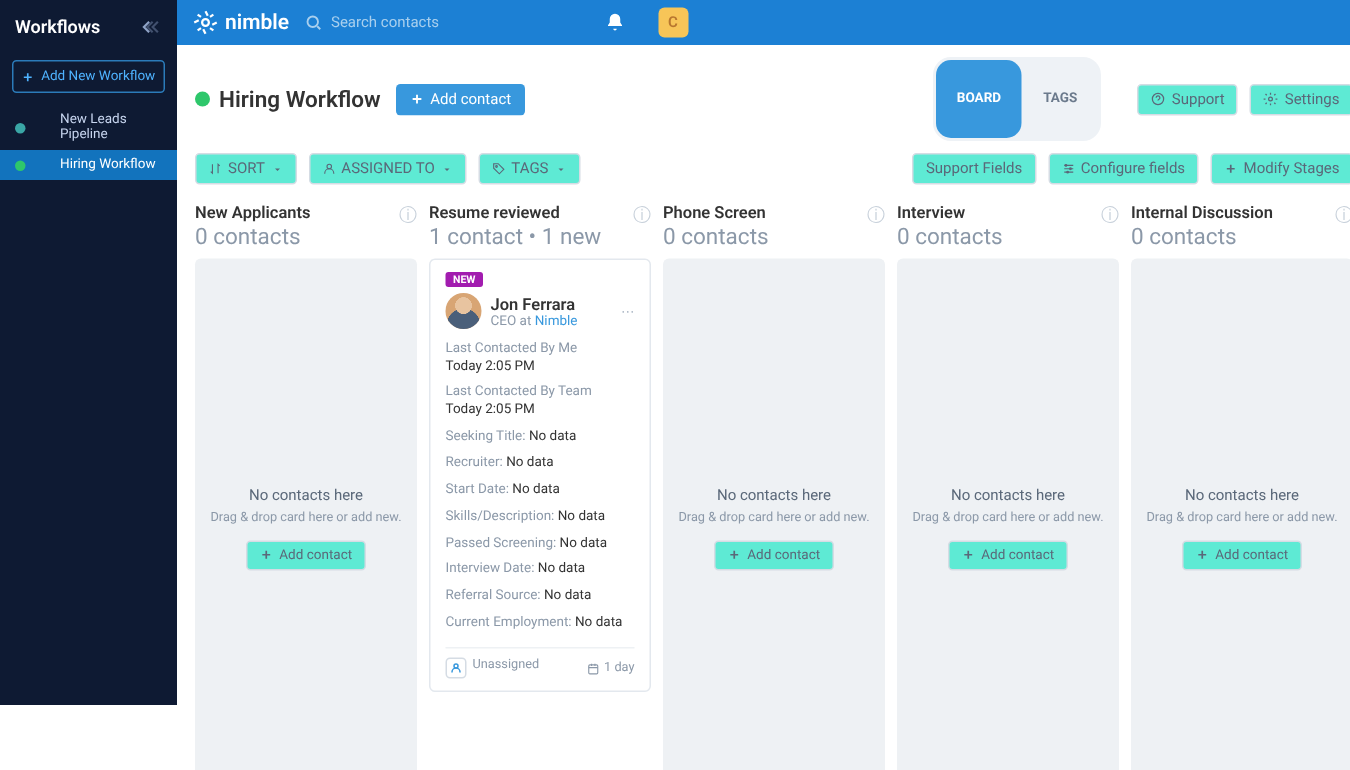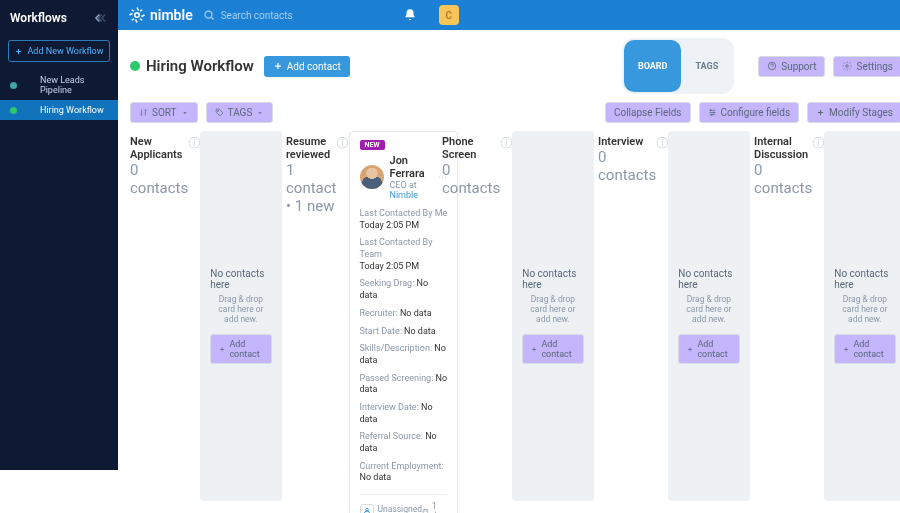--- a/index.html
+++ b/index.html
@@ -20,29 +20,29 @@
 .banner-title{font-weight:600;font-size:10px}
 .progress{width:70px;height:5px;background:#5ca7e0;border-radius:3px;overflow:hidden}
 .progress-fill{height:100%;background:#ff9e3d}
 .bell{color:#fff;margin-left:20px;cursor:pointer}
 .avatar{width:20px;height:20px;border-radius:4px;background:#f7c558;color:#b8772f;font-size:10px;font-weight:600;display:flex;align-items:center;justify-content:center;margin-left:12px;cursor:pointer}
 .hdr-row{display:flex;align-items:center;padding:8px 12px;gap:10px}
 .wf-title{font-size:15px;font-weight:600;color:#333;display:flex;align-items:center;gap:6px}
 .status-dot{width:10px;height:10px;border-radius:50%;background:#2ec76b}
 .btn{padding:4px 8px;border-radius:3px;font-size:10px;display:flex;align-items:center;gap:4px;cursor:pointer;border:1px solid transparent}
 .btn-primary{background:#3898dd;color:#fff}
-.btn-outline{background:#c4b5fd;border-color:#d5dce4;color:#5a6879}
+.btn-outline{background:#5eead4;border-color:#d5dce4;color:#5a6879}
 .toggle{margin-left:auto;display:flex;background:#eef2f6;border-radius:12px;padding:2px}
 .toggle-opt{padding:21px 14px;font-size:9px;font-weight:700;border-radius:10px;cursor:pointer;color:#6b7a8c}
 .toggle-opt.active{background:#3898dd;color:#fff}
 .hdr-actions{display:flex;gap:8px;margin-left:14px}
 .filter-row{display:flex;align-items:center;padding:0 12px 8px;gap:8px}
 .filter-row .spacer{flex:1}
 .board{flex:1;display:flex;gap:8px;padding:0 12px 12px;overflow-x:auto;background:#fff}
-.stage{width:148px;flex-shrink:0;display:flex;}
+.stage{width:148px;flex-shrink:0;display:flex;flex-direction:column}
 .stage-hdr{padding:4px 0 6px;display:flex;align-items:flex-start;justify-content:space-between}
 .stage-title{font-size:11px;font-weight:600;color:#333}
 .stage-sub{font-size:15px;color:#8b98a8}
 .help-ic{color:#c7d0da;cursor:pointer;font-size:12px}
 .stage-body{flex:1;background:#eef1f4;border-radius:4px;display:flex;flex-direction:column;align-items:center;justify-content:center;padding:10px;min-height:360px}
 .empty-h{font-size:10px;font-weight:400;color:#5a6879;margin-bottom:4px}
 .empty-s{font-size:8.5px;color:#8b98a8;margin-bottom:10px;text-align:center}
 .card{background:#fff;border:1px solid #e3e8ee;border-radius:4px;padding:8px 10px;width:100%;font-size:9px;color:#5a6879;display:flex;flex-direction:column}
 .badge-new{background:#a21caf;color:#fff;font-size:7px;font-weight:700;padding:1px 5px;border-radius:2px;align-self:flex-start;margin-bottom:4px}
 .card-top{display:flex;align-items:center;gap:6px;margin-bottom:8px}
@@ -154,30 +154,40 @@
       <svg width="9" height="9" viewBox="0 0 24 24" fill="none" stroke="currentColor" stroke-width="2">
           <path d="M7 4v16l-3-3M17 20V4l3 3"></path>
         </svg>
       <span>SORT</span>
       <svg width="8" height="8" viewBox="0 0 24 24" fill="currentColor">
           <path d="M7 10l5 5 5-5z"></path>
         </svg>
     </div>
     <div class="btn btn-outline">
       <svg width="9" height="9" viewBox="0 0 24 24" fill="none" stroke="currentColor" stroke-width="2">
+          <circle cx="12" cy="8" r="4"></circle>
+          <path d="M4 21v-1a7 7 0 0 1 16 0v1"></path>
+        </svg>
+      <span>ASSIGNED TO</span>
+      <svg width="8" height="8" viewBox="0 0 24 24" fill="currentColor">
+          <path d="M7 10l5 5 5-5z"></path>
+        </svg>
+    </div>
+    <div class="btn btn-outline">
+      <svg width="9" height="9" viewBox="0 0 24 24" fill="none" stroke="currentColor" stroke-width="2">
           <path d="M3 3h8l10 10-8 8L3 11V3z"></path>
           <circle cx="8" cy="8" r="1.5"></circle>
         </svg>
       <span>TAGS</span>
       <svg width="8" height="8" viewBox="0 0 24 24" fill="currentColor">
           <path d="M7 10l5 5 5-5z"></path>
         </svg>
     </div>
     <div class="spacer"></div>
-    <div class="btn btn-outline">Collapse Fields</div>
+    <div class="btn btn-outline">Support Fields</div>
     <div class="btn btn-outline">
       <svg width="9" height="9" viewBox="0 0 24 24" fill="none" stroke="currentColor" stroke-width="2">
           <path d="M4 6h16M4 12h16M4 18h16"></path>
           <circle cx="7" cy="6" r="1.5" fill="currentColor"></circle>
           <circle cx="15" cy="12" r="1.5" fill="currentColor"></circle>
           <circle cx="10" cy="18" r="1.5" fill="currentColor"></circle>
         </svg>
       <span>Configure fields</span>
     </div>
     <div class="btn btn-outline">
@@ -228,21 +238,21 @@
               <span class="more-ic">⋯</span>
             </div>
             <div class="card-field">
               <div class="lbl">Last Contacted By Me</div>
               <div class="val">Today 2:05 PM</div>
             </div>
             <div class="card-field">
               <div class="lbl">Last Contacted By Team</div>
               <div class="val">Today 2:05 PM</div>
             </div>
-            <div class="card-field"><span class="lbl">Seeking Drag: </span><span class="val">No data</span></div>
+            <div class="card-field"><span class="lbl">Seeking Title: </span><span class="val">No data</span></div>
             <div class="card-field"><span class="lbl">Recruiter: </span><span class="val">No data</span></div>
             <div class="card-field"><span class="lbl">Start Date: </span><span class="val">No data</span></div>
             <div class="card-field"><span class="lbl">Skills/Description: </span><span class="val">No data</span></div>
             <div class="card-field"><span class="lbl">Passed Screening: </span><span class="val">No data</span></div>
             <div class="card-field"><span class="lbl">Interview Date: </span><span class="val">No data</span></div>
             <div class="card-field"><span class="lbl">Referral Source: </span><span class="val">No data</span></div>
             <div class="card-field"><span class="lbl">Current Employment: </span><span class="val">No data</span></div>
             <div class="card-foot">
               <div class="assigned">
                 <span class="assigned-ic">

